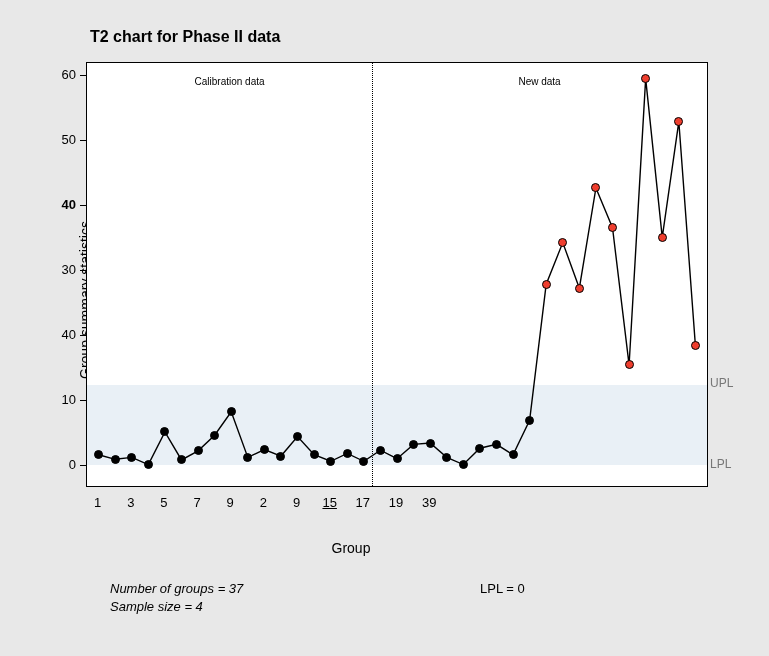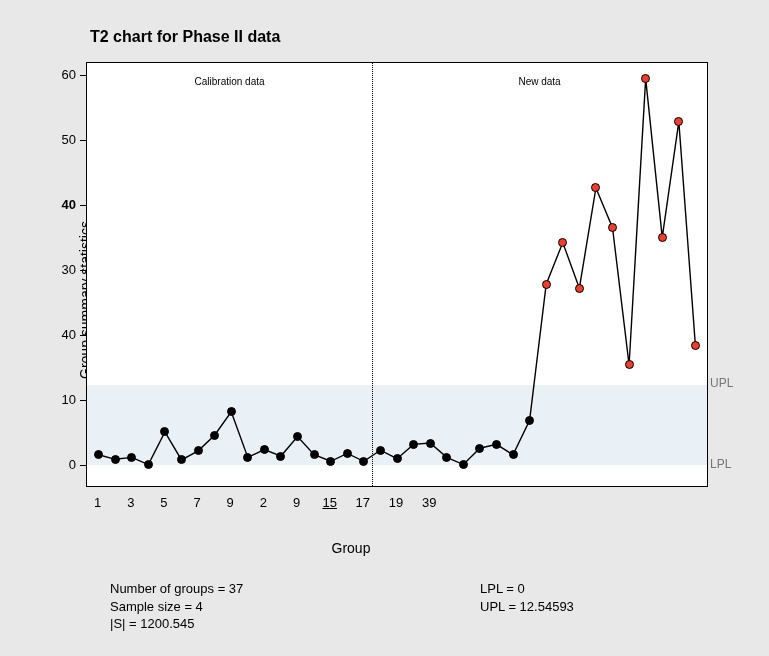--- a/index.html
+++ b/index.html
@@ -110,21 +110,21 @@
     font-size: 13px;
     text-align: right;
     width: 30px;
   }
   .stats {
     position: absolute;
     top: 580px;
     font-size: 13px;
     line-height: 1.35;
   }
-  .stats.left  { left: 110px; }
+  .stats.left  { left: 110px; font-style: italic; }
   .stats.right { left: 480px; }
 </style>
 </head>
 <body>
 
 <div class="page">
   <div class="title">T2 chart for Phase II data</div>
   <div class="ylabel">Group summary statistics</div>
   <div class="xlabel">Group</div>
 
@@ -175,25 +175,23 @@
       <div class="pt out" style="left: 591.818px; top: 58.5692px;"></div>
       <div class="pt out" style="left: 608.396px; top: 282.434px;"></div>
     </div>
 
   <div class="limit-label" id="upl-lbl" style="top: 375.832px;">UPL</div>
   <div class="limit-label" id="lpl-lbl" style="top: 457.477px;">LPL</div>
 
   <div class="stats left">
     <div>Number of groups = 37</div>
     <div>Sample size = 4</div>
-    <div>|S| = 1200.545</div>
   </div>
   <div class="stats right">
     <div>LPL = 0</div>
-    <div>UPL = 12.54593</div>
   </div>
 <div class="xaxis-tick" style="left: 97.6043px; top: 495px;">1</div>
     <div class="xaxis-tick" style="left: 130.759px; top: 495px;">3</div>
     <div class="xaxis-tick" style="left: 163.914px; top: 495px;">5</div>
     <div class="xaxis-tick" style="left: 197.07px; top: 495px;">7</div>
     <div class="xaxis-tick" style="left: 230.225px; top: 495px;">9</div>
     <div class="xaxis-tick" style="left: 263.38px; top: 495px;">2</div>
     <div class="xaxis-tick" style="left: 296.535px; top: 495px;">9</div>
     <div class="xaxis-tick" style="left: 329.69px; top: 495px; text-decoration: underline;">15</div>
     <div class="xaxis-tick" style="left: 362.845px; top: 495px;">17</div>

